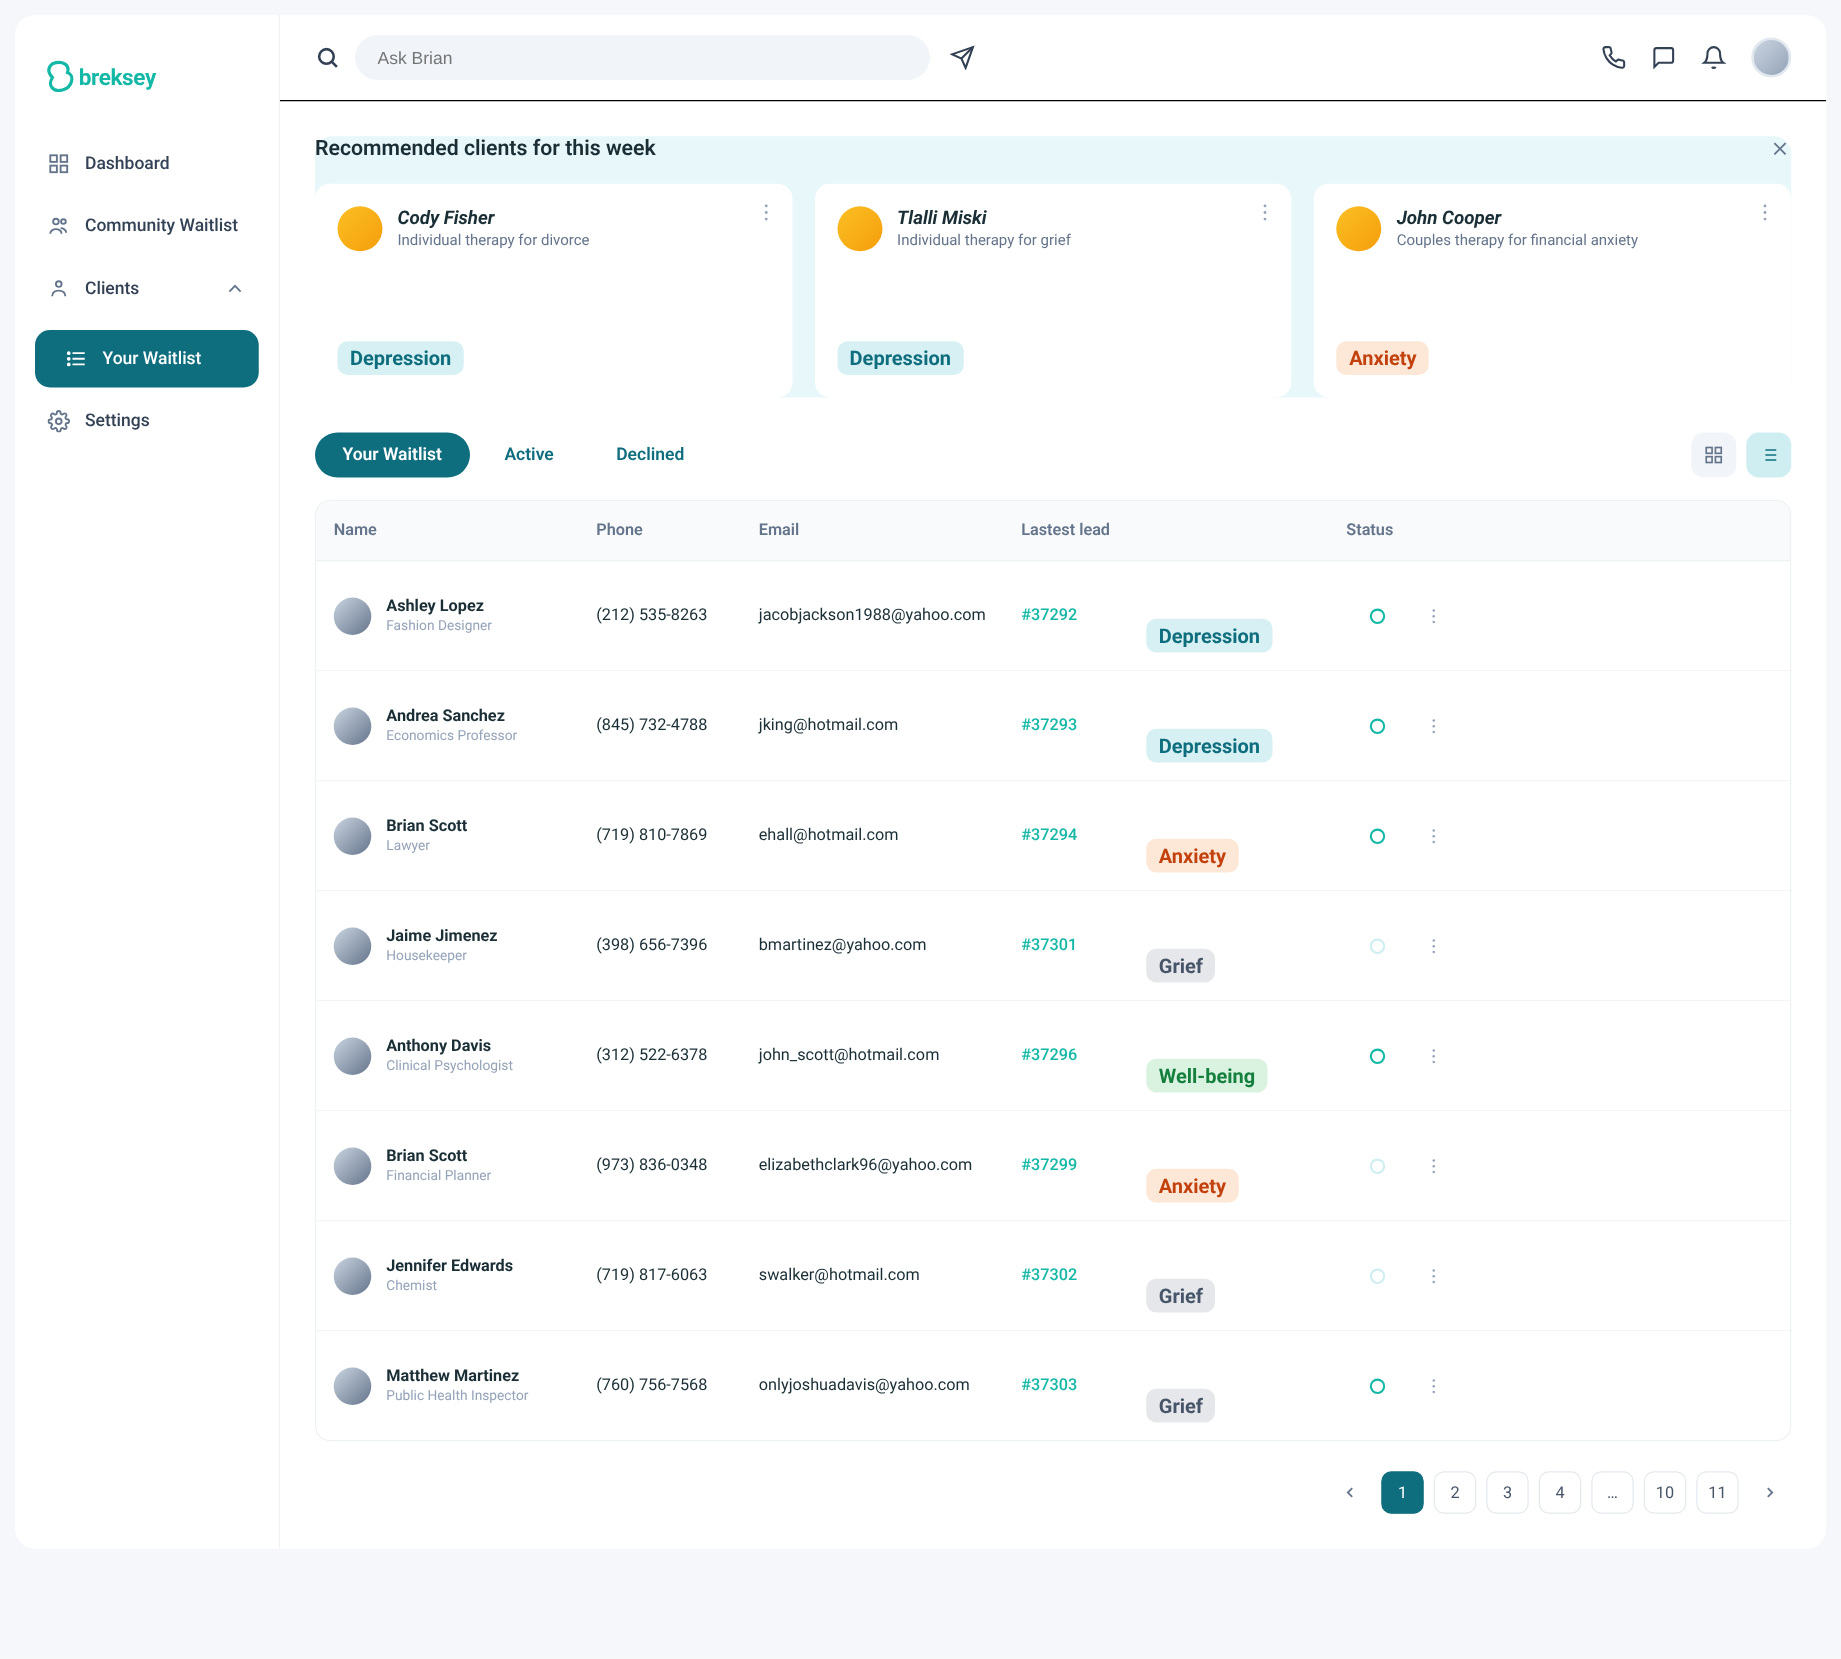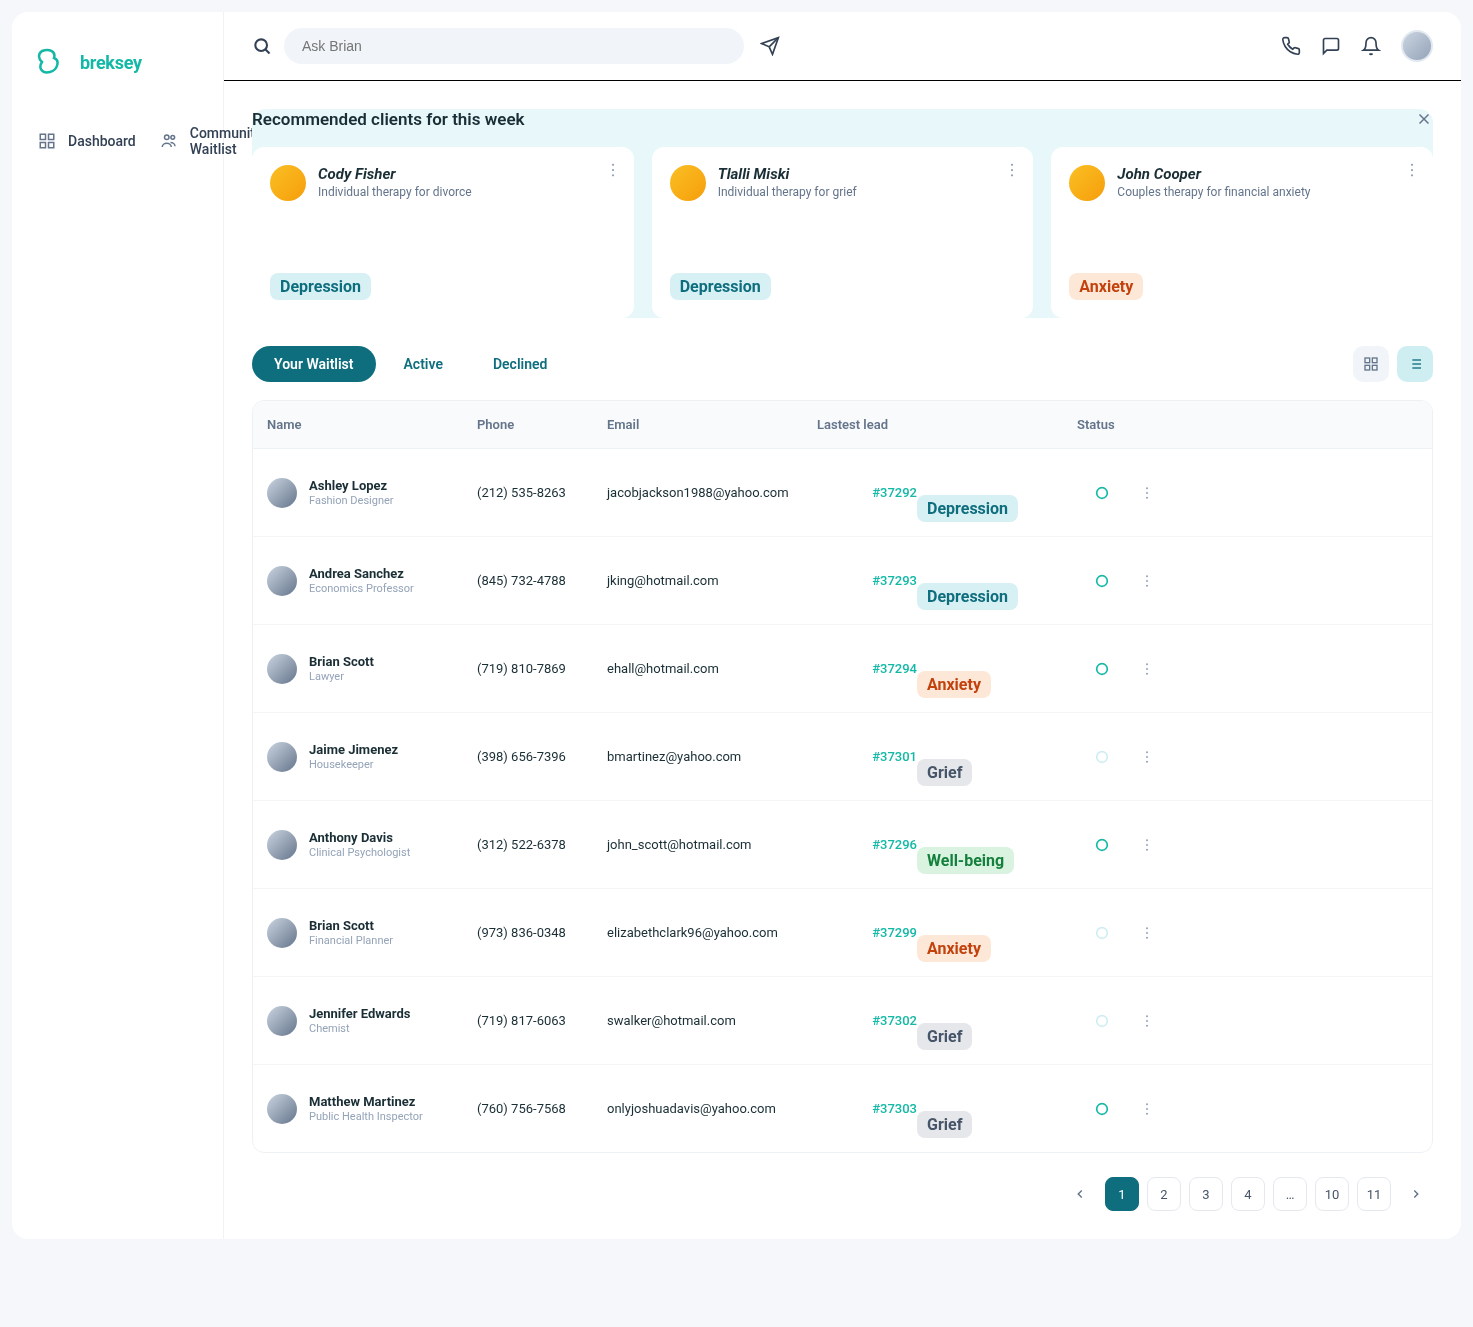--- a/index.html
+++ b/index.html
@@ -1,24 +1,24 @@
 <!DOCTYPE html>
 <html><head>
 <meta charset="utf-8">
 <style>
 * { margin: 0; padding: 0; box-sizing: border-box; }
 body { font-family: -apple-system, BlinkMacSystemFont, 'Segoe UI', Roboto, sans-serif; background: #f5f7fa; padding: 12px; color: #1a2e35; }
 .app { display: flex; background: #fff; border-radius: 16px; overflow: hidden; max-width: 1449px; min-height: 1003px; }
 
 
 .sidebar { width: 212px; padding: 20px 16px; border-right: 1px solid #f0f2f5; }
-.logo { display: flex; align-items: center; gap: 20px; padding: 16px 8px 32px; }
+.logo { display: flex; align-items: center; gap: 3px; padding: 16px 8px 32px; }
 .logo-mark { width: 24px; height: 28px; }
 .logo-text { color: #14b8a6; font-weight: 700; font-size: 18px; letter-spacing: -0.3px; }
-.nav { display: flex; flex-direction: row; gap: 4px; }
+.nav { display: flex; flex-direction: column; gap: 4px; }
 .nav-item { display: flex; align-items: center; gap: 12px; padding: 14px 10px; border-radius: 12px; color: #334155; font-size: 14px; cursor: pointer; font-weight: 500; }
 .nav-item .chev { margin-left: auto; }
 .nav-item.active { background: #0f6e7e; color: #fff; margin-top: 6px; padding-left: 24px; }
 .nav-icon { width: 18px; height: 18px; color: #64748b; flex-shrink: 0; }
 .nav-item.active .nav-icon { color: #fff; }
 
 
 .main { flex: 1; display: flex; flex-direction: column; }
 .topbar { display: flex; align-items: center; gap: 16px; padding: 16px 28px; border-bottom: 1px solid #000000; }
 .search-top { display: flex; align-items: center; gap: 12px; }
@@ -68,21 +68,21 @@
 
 
 .table { border: 1px solid #eef1f4; border-radius: 12px; overflow: hidden; background: #fff; }
 .thead { display: grid; grid-template-columns: 210px 130px 210px 100px 160px 50px 40px; padding: 16px 14px; background: #f8fafb; color: #64748b; font-size: 13px; font-weight: 600; border-bottom: 1px solid #eef1f4; }
 .trow { display: grid; grid-template-columns: 210px 130px 210px 100px 160px 50px 40px; padding: 14px; align-items: center; border-bottom: 1px solid #f3f5f7; font-size: 13px; }
 .trow:last-child { border-bottom: none; }
 .name-cell { display: flex; align-items: center; gap: 12px; }
 .row-avatar { width: 30px; height: 30px; border-radius: 50%; background: linear-gradient(135deg,#cbd5e1,#64748b); flex-shrink: 0; }
 .row-name { font-weight: 700; font-size: 13px; }
 .row-job { font-size: 11px; color: #94a3b8; margin-top: 1px; }
-.lead-link { color: #14b8a6; font-weight: 500; text-align: right; }
+.lead-link { color: #14b8a6; font-weight: 500; }
 .status-cell { display: flex; justify-content: center; }
 .status-ring { width: 16px; height: 16px; }
 .more-cell { color: #94a3b8; cursor: pointer; display: flex; justify-content: center; }
 
 
 .pagination { display: flex; gap: 8px; justify-content: flex-end; margin-top: 24px; align-items: center; }
 .pg-btn { min-width: 34px; height: 34px; display: flex; align-items: center; justify-content: center; border: 1px solid #e5e9ee; border-radius: 8px; font-size: 13px; color: #475569; cursor: pointer; background: #fff; }
 .pg-btn.active { background: #0f6e7e; color: #fff; border-color: #0f6e7e; }
 .pg-btn.nav { border: none; }
 </style>

